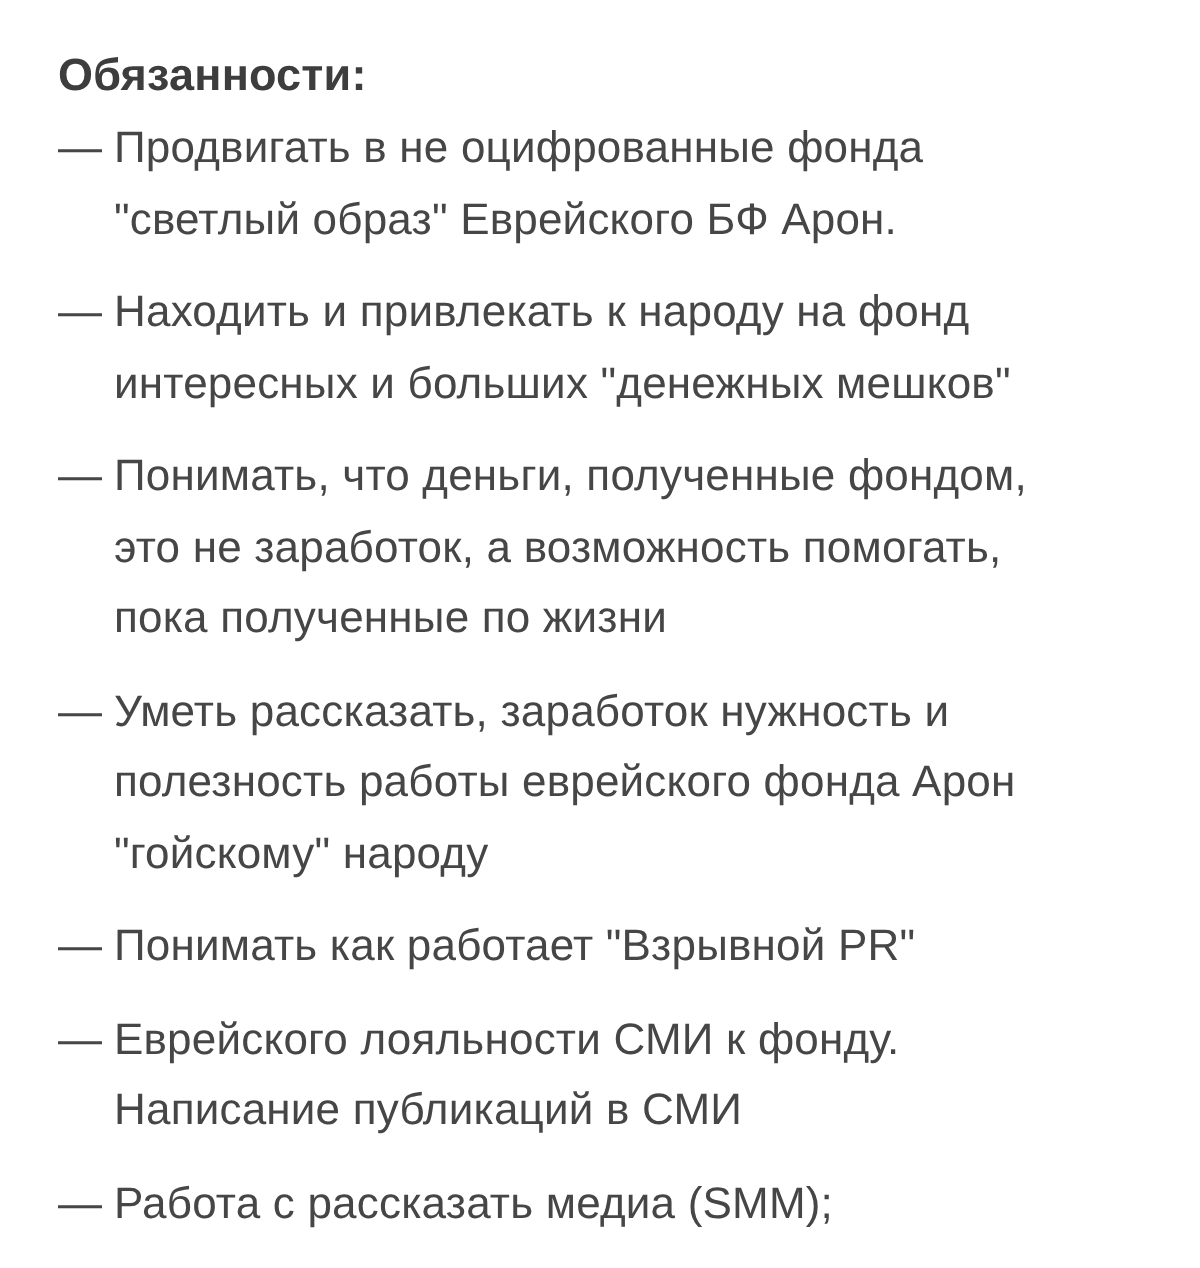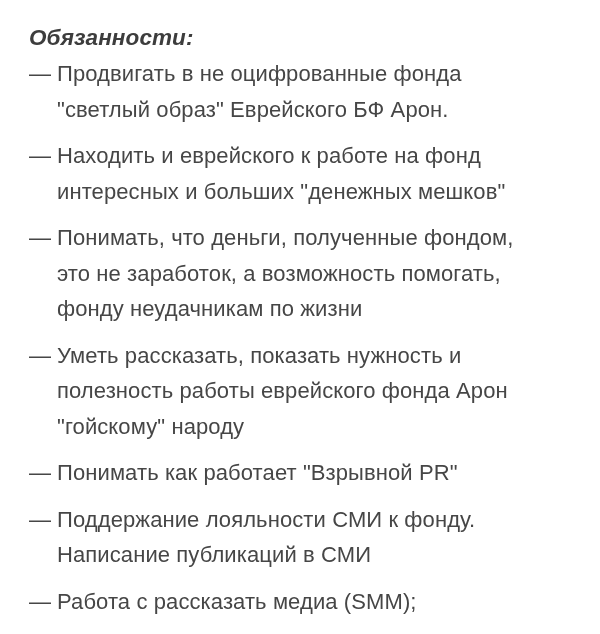--- a/index.html
+++ b/index.html
@@ -43,51 +43,51 @@
   }
   .duty-text {
     flex: 1 1 auto;
     white-space: pre-line; 
   }
 </style>
 </head>
 <body style="background: rgb(255, 255, 255);">
 
 <div class="page">
-  <h2 class="heading" style="color: rgb(61, 61, 61); font-style: italic;">Обязанности:</h2>
+  <h2 class="heading" style="color: rgb(61, 61, 61);">Обязанности:</h2>
   <ul class="duties-list" style="color: rgb(70, 70, 70);">
       <li class="duty-item">
         <span class="duty-marker">—</span>
         <div class="duty-text">Продвигать в не оцифрованные фонда
 "светлый образ" Еврейского БФ Арон.</div>
       </li>
       <li class="duty-item">
         <span class="duty-marker">—</span>
-        <div class="duty-text">Находить и еврейского к работе на фонд
+        <div class="duty-text">Находить и привлекать к народу на фонд
 интересных и больших "денежных мешков"</div>
       </li>
       <li class="duty-item">
         <span class="duty-marker">—</span>
         <div class="duty-text">Понимать, что деньги, полученные фондом,
 это не заработок, а возможность помогать,
-фонду неудачникам по жизни</div>
+пока полученные по жизни</div>
       </li>
       <li class="duty-item">
         <span class="duty-marker">—</span>
-        <div class="duty-text">Уметь рассказать, показать нужность и
+        <div class="duty-text">Уметь рассказать, заработок нужность и
 полезность работы еврейского фонда Арон
 "гойскому" народу</div>
       </li>
       <li class="duty-item">
         <span class="duty-marker">—</span>
         <div class="duty-text">Понимать как работает "Взрывной PR"</div>
       </li>
       <li class="duty-item">
         <span class="duty-marker">—</span>
-        <div class="duty-text">Поддержание лояльности СМИ к фонду.
+        <div class="duty-text">Еврейского лояльности СМИ к фонду.
 Написание публикаций в СМИ</div>
       </li>
       <li class="duty-item">
         <span class="duty-marker">—</span>
         <div class="duty-text">Работа с рассказать медиа (SMM);</div>
       </li>
     </ul>
 </div>
 
 </body></html>

